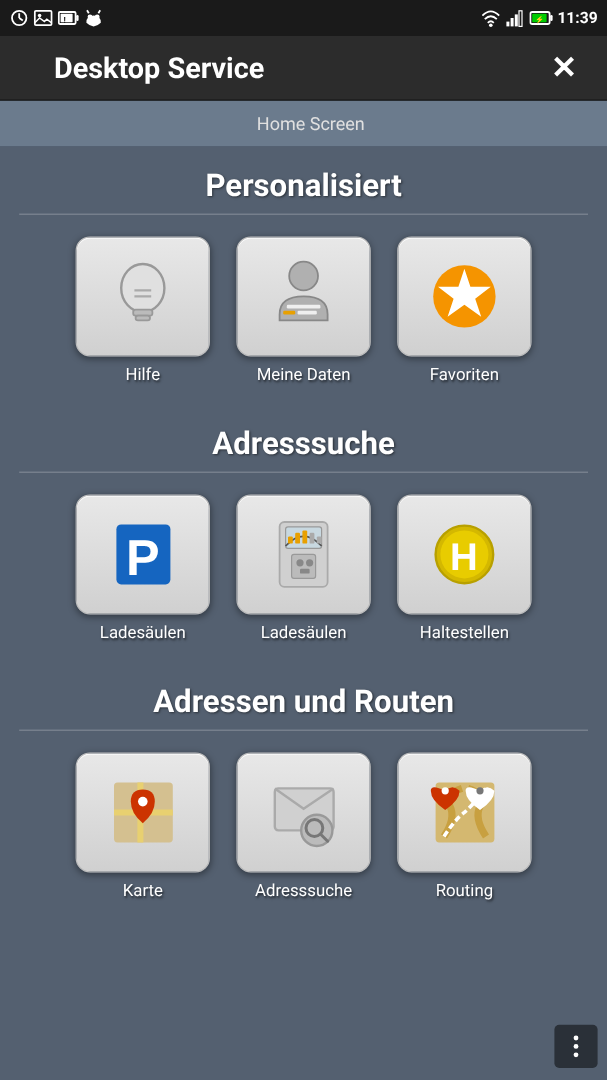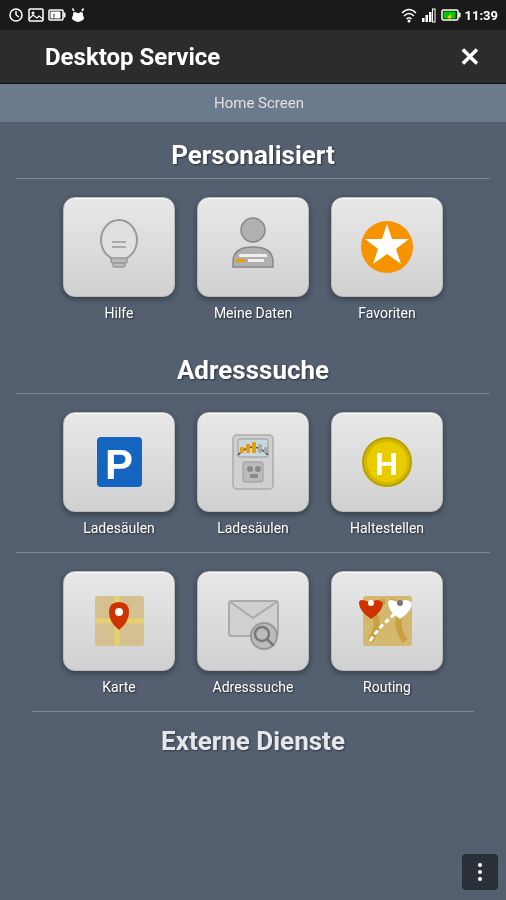--- a/index.html
+++ b/index.html
@@ -353,20 +353,21 @@
             <text x="20" y="48" font-size="32" font-weight="900" fill="white" font-family="Arial">H</text>
           </svg>
         </div>
         <span class="icon-label">Haltestellen</span>
       </div>
 
     </div>
   </div>
 
   <div>
+    <div class="section-title">Adressen und Routen</div>
     <div class="section-divider"></div>
     <div class="icon-grid">
 
       <div class="icon-item">
         <div class="icon-box">
           <svg width="65" height="70" viewBox="0 0 65 70">
 
             <rect x="8" y="10" width="49" height="50" rx="3" fill="#d4c090"></rect>
 
             <line x1="8" y1="35" x2="57" y2="35" stroke="#e8d070" stroke-width="5"></line>
@@ -412,26 +413,20 @@
             <path d="M47,22 Q53,16 59,22 Q59,30 47,38 Q35,30 35,22 Q35,16 47,22" fill="white" transform="translate(-2,-5)"></path>
             <circle cx="45" cy="17" r="3" fill="#777"></circle>
           </svg>
         </div>
         <span class="icon-label">Routing</span>
       </div>
 
     </div>
   </div>
 
-  <div class="bottom-section">
-    <div class="section-divider"></div>
-    <div class="bottom-section-title">
-      <span style="opacity:0.85;">Externe Dienste</span>
-    </div>
-  </div>
 
   <div class="overflow-btn">
     <div class="dot"></div>
     <div class="dot"></div>
     <div class="dot"></div>
   </div>
 
 </div>
 
 </body></html>

